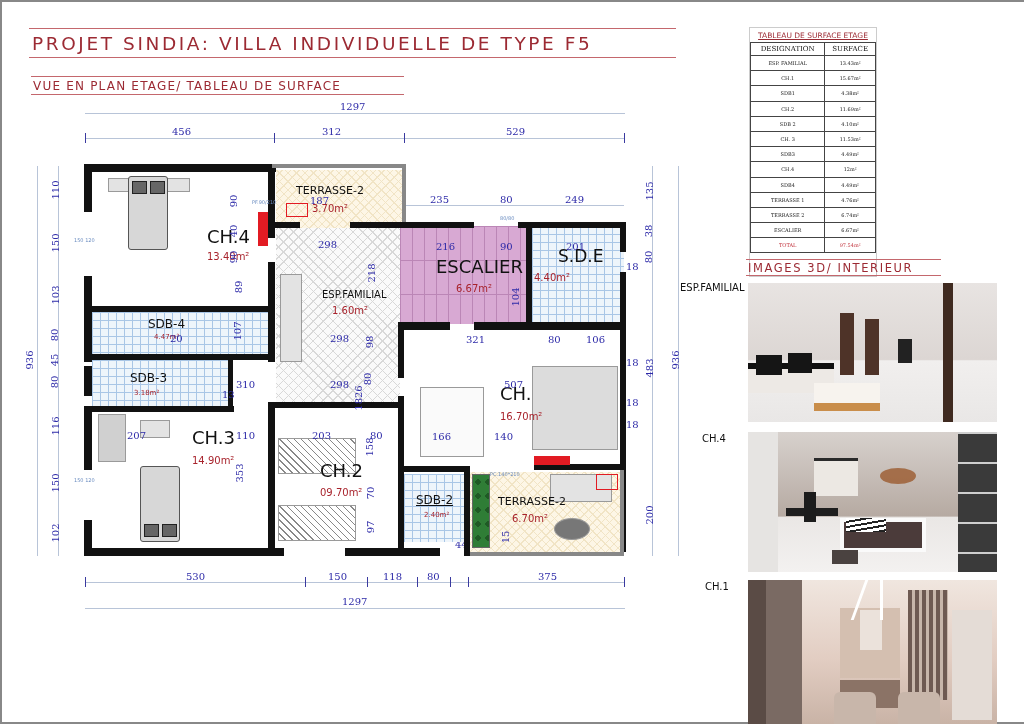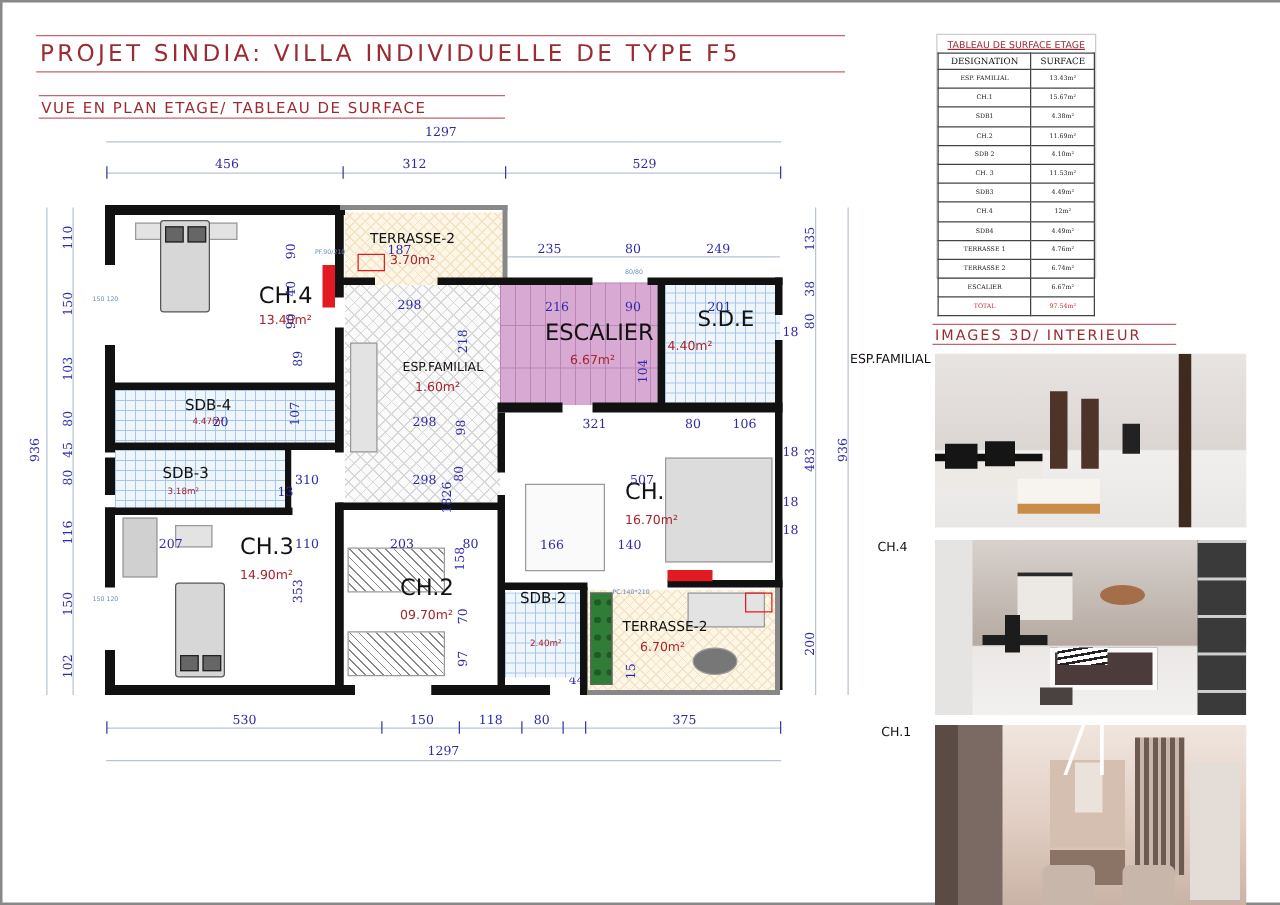--- a/index.html
+++ b/index.html
@@ -26,21 +26,21 @@
   .stairs { background-color: #d8a9d3; background-image: linear-gradient(90deg, #bb86b6 1px, transparent 1px), linear-gradient(#bb86b6 1px, transparent 1px); background-size: 12px 100%, 100% 34px; }
   .rname { position: absolute; color: #111; font-family: "DejaVu Sans", sans-serif; white-space: nowrap; line-height: 1; }
   .rarea { position: absolute; color: #a8232c; font-family: "DejaVu Sans", sans-serif; font-size: 10px; white-space: nowrap; line-height: 1; }
   .bed { position: absolute; background: #d7d7d7; border: 1px solid #555; border-radius: 3px; }
   .bed .pillow { position: absolute; background: #666; border: 1px solid #222; }
   .furn { position: absolute; background: #e3e3e3; border: 1px solid #9a9a9a; }
   .heater { position: absolute; background: #e21b23; }
   .redbox { position: absolute; border: 1.5px solid #e21b23; }
   .planter { position: absolute; background: #2f7d36; border: 1px solid #666; background-image: radial-gradient(circle, #1f5a25 30%, transparent 31%); background-size: 10px 14px; }
 
-  .table-wrap { position: absolute; left: 749px; top: 27px; width: 128px; height: 196px; border: 1px solid #ccc; background: #fff; }
+  .table-wrap { position: absolute; left: 749px; top: 27px; width: 128px; height: 250px; border: 1px solid #ccc; background: #fff; }
   .table-title { font-size: 7.5px; color: #9c2a33; text-decoration: underline; text-align: center; padding: 3px 0 2px; white-space: nowrap; }
   table.surf { width: 100%; border-collapse: collapse; font-family: "DejaVu Serif", serif; }
   table.surf th { font-size: 7px; font-weight: normal; border: 1px solid #444; padding: 2px 1px; color: #111; }
   table.surf td { font-size: 5px; border: 1px solid #444; text-align: center; height: 15.2px; color: #222; }
   table.surf tr.total td { color: #c0303a; }
 
   .img3d-title-wrap { position: absolute; left: 746px; top: 259px; width: 195px; border-top: 1.5px solid #c4676d; border-bottom: 1.5px solid #c4676d; padding: 1px 0 0 2px; }
   .img3d-title { color: #9c2a33; font-size: 11.5px; letter-spacing: 1.6px; white-space: nowrap; }
   .img-label { position: absolute; font-size: 10px; color: #111; white-space: nowrap; }
   .render { position: absolute; overflow: hidden; }
@@ -198,21 +198,21 @@
   <div class="rname" style="left:148px;top:318px;font-size:12px;">SDB-4</div>
   <div class="rarea" style="left:154px;top:334px;font-size:7px;">4.47m²</div>
   <div class="rname" style="left:130px;top:372px;font-size:12px;">SDB-3</div>
   <div class="rarea" style="left:134px;top:390px;font-size:7px;text-align:center;">3.18m²</div>
   <div class="rname" style="left:500px;top:385px;font-size:18px;">CH.</div>
   <div class="rarea" style="left:500px;top:412px;">16.70m²</div>
   <div class="rname" style="left:192px;top:429px;font-size:18px;">CH.3</div>
   <div class="rarea" style="left:192px;top:456px;">14.90m²</div>
   <div class="rname" style="left:320px;top:462px;font-size:18px;">CH.2</div>
   <div class="rarea" style="left:320px;top:488px;">09.70m²</div>
-  <div class="rname" style="left:416px;top:472px;font-size:12px;">SDB-2</div>
+  <div class="rname" style="left:416px;top:494px;font-size:12px;text-decoration:underline;">SDB-2</div>
   <div class="rarea" style="left:424px;top:512px;font-size:7px;">2.40m²</div>
   <div class="rname" style="left:498px;top:496px;font-size:11px;">TERRASSE-2</div>
   <div class="rarea" style="left:512px;top:514px;">6.70m²</div>
 
   <div class="dim v" style="left:228px;top:196px;">90</div>
   <div class="dim v" style="left:228px;top:226px;">40</div>
   <div class="dim v" style="left:228px;top:252px;">90</div>
   <div class="dim" style="left:310px;top:196px;">187</div>
   <div class="dim" style="left:318px;top:240px;">298</div>
   <div class="dim" style="left:330px;top:334px;">298</div>

